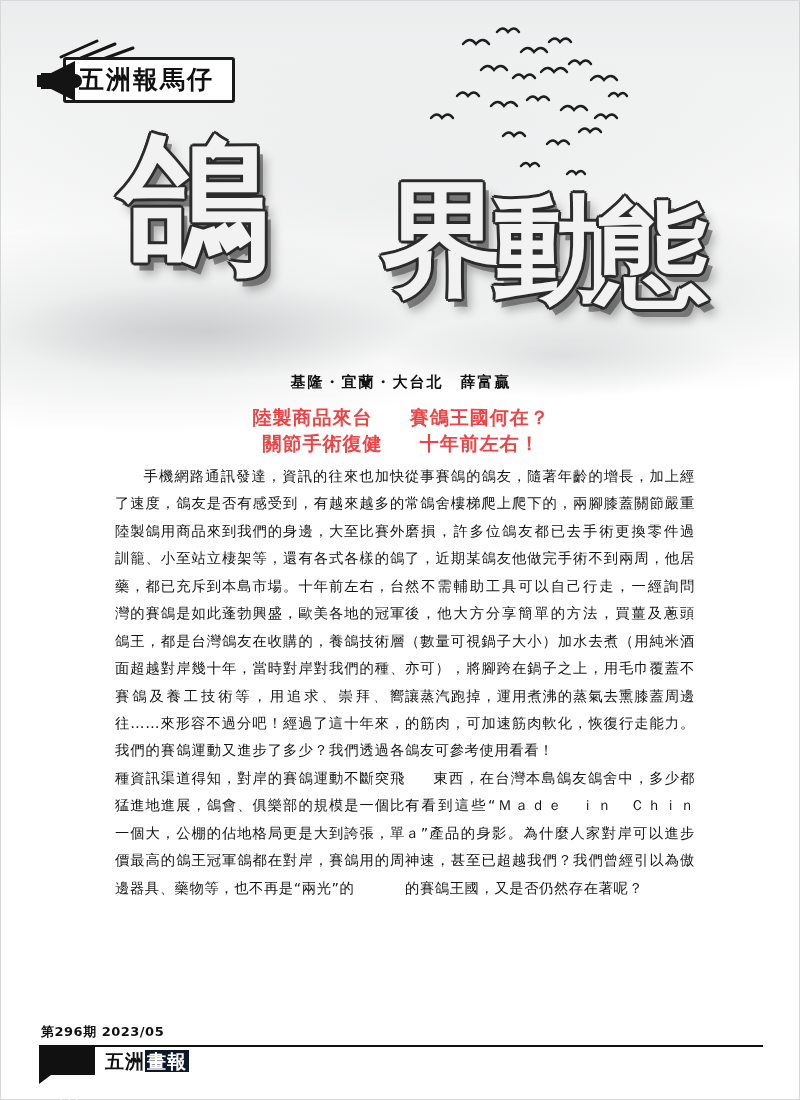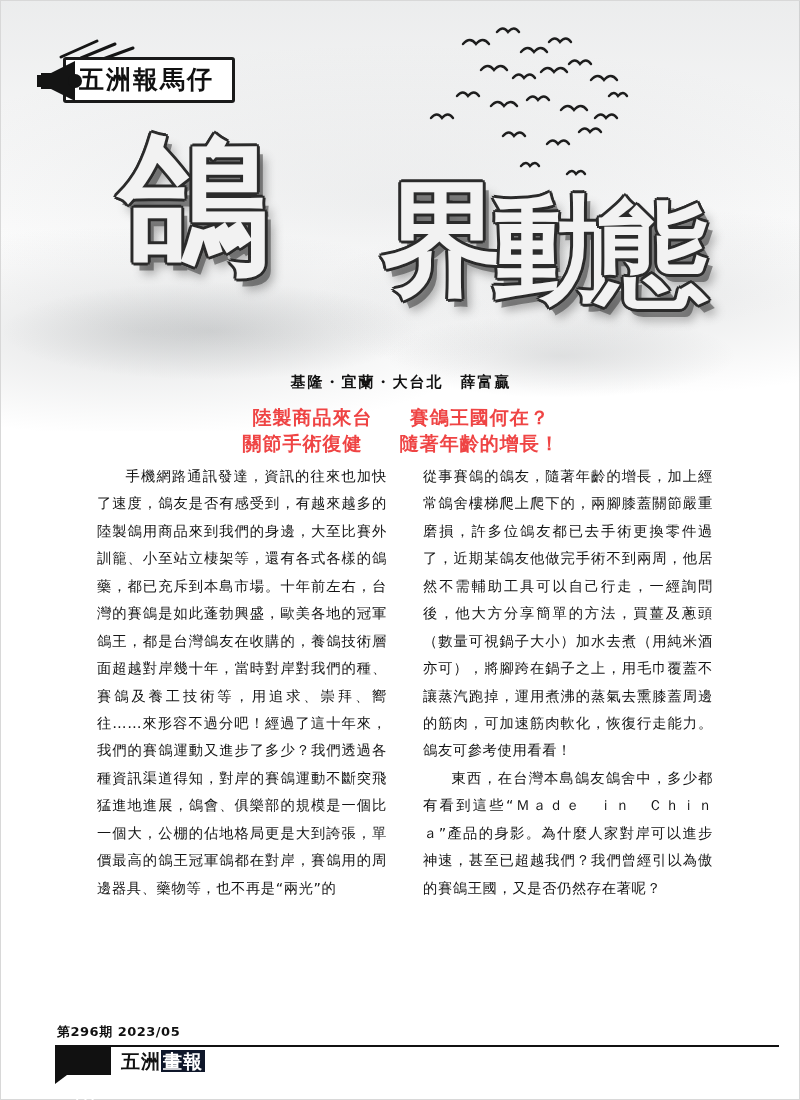--- a/index.html
+++ b/index.html
@@ -157,42 +157,42 @@
   }
   .hl-gap { display: inline-block; width: 22px; }
 
   
   .body-cols {
     position: absolute;
     left: 96px;
     top: 462px;
     width: 616px;
     display: flex;
-    gap: 36px;
+    justify-content: center;
   }
   .col {
     width: 290px;
   }
   .para {
     font-size: 14.3px;
     line-height: 1.92;
     color: #151515;
     text-align: justify;
     text-justify: inter-character;
     margin: 0 0 0 0;
     letter-spacing: 0.6px;
     font-family: "DejaVu Sans", "Liberation Sans", sans-serif;
   }
   .para + .para { text-indent: 2em; }
   .para.first { text-indent: 2em; }
 
   
   .footer {
     position: absolute;
-    left: 16px;
+    left: 0;
     bottom: 0;
     width: 684px;
     height: 62px;
   }
   .footer-rule {
     position: absolute;
     left: 38px;
     top: 8px;
     width: 724px;
     height: 2px;
@@ -313,21 +313,21 @@
 
   <div class="headlines">
     <div class="hl-row">
       <span>陸製商品來台</span>
       <span class="hl-gap"></span>
       <span>賽鴿王國何在？</span>
     </div>
     <div class="hl-row">
       <span>關節手術復健</span>
       <span class="hl-gap"></span>
-      <span>隨著年齡的增長！</span>
+      <span>十年前左右！</span>
     </div>
   </div>
 
   <div class="body-cols">
     <div class="col">
       <p class="para first">手機網路通訊發達，資訊的往來也加快了速度，鴿友是否有感受到，有越來越多的陸製鴿用商品來到我們的身邊，大至比賽外訓籠、小至站立棲架等，還有各式各樣的鴿藥，都已充斥到本島市場。十年前左右，台灣的賽鴿是如此蓬勃興盛，歐美各地的冠軍鴿王，都是台灣鴿友在收購的，養鴿技術層面超越對岸幾十年，當時對岸對我們的種、賽鴿及養工技術等，用追求、崇拜、嚮往……來形容不過分吧！經過了這十年來，我們的賽鴿運動又進步了多少？我們透過各種資訊渠道得知，對岸的賽鴿運動不斷突飛猛進地進展，鴿會、俱樂部的規模是一個比一個大，公棚的佔地格局更是大到誇張，單價最高的鴿王冠軍鴿都在對岸，賽鴿用的周邊器具、藥物等，也不再是“兩光”的</p>
     </div>
     <div class="col">
       <p class="para">從事賽鴿的鴿友，隨著年齡的增長，加上經常鴿舍樓梯爬上爬下的，兩腳膝蓋關節嚴重磨損，許多位鴿友都已去手術更換零件過了，近期某鴿友他做完手術不到兩周，他居然不需輔助工具可以自己行走，一經詢問後，他大方分享簡單的方法，買薑及蔥頭（數量可視鍋子大小）加水去煮（用純米酒亦可），將腳跨在鍋子之上，用毛巾覆蓋不讓蒸汽跑掉，運用煮沸的蒸氣去熏膝蓋周邊的筋肉，可加速筋肉軟化，恢復行走能力。鴿友可參考使用看看！</p>
       <p class="para">東西，在台灣本島鴿友鴿舍中，多少都有看到這些“Ｍａｄｅ　ｉｎ　Ｃｈｉｎａ”產品的身影。為什麼人家對岸可以進步神速，甚至已超越我們？我們曾經引以為傲的賽鴿王國，又是否仍然存在著呢？</p>

